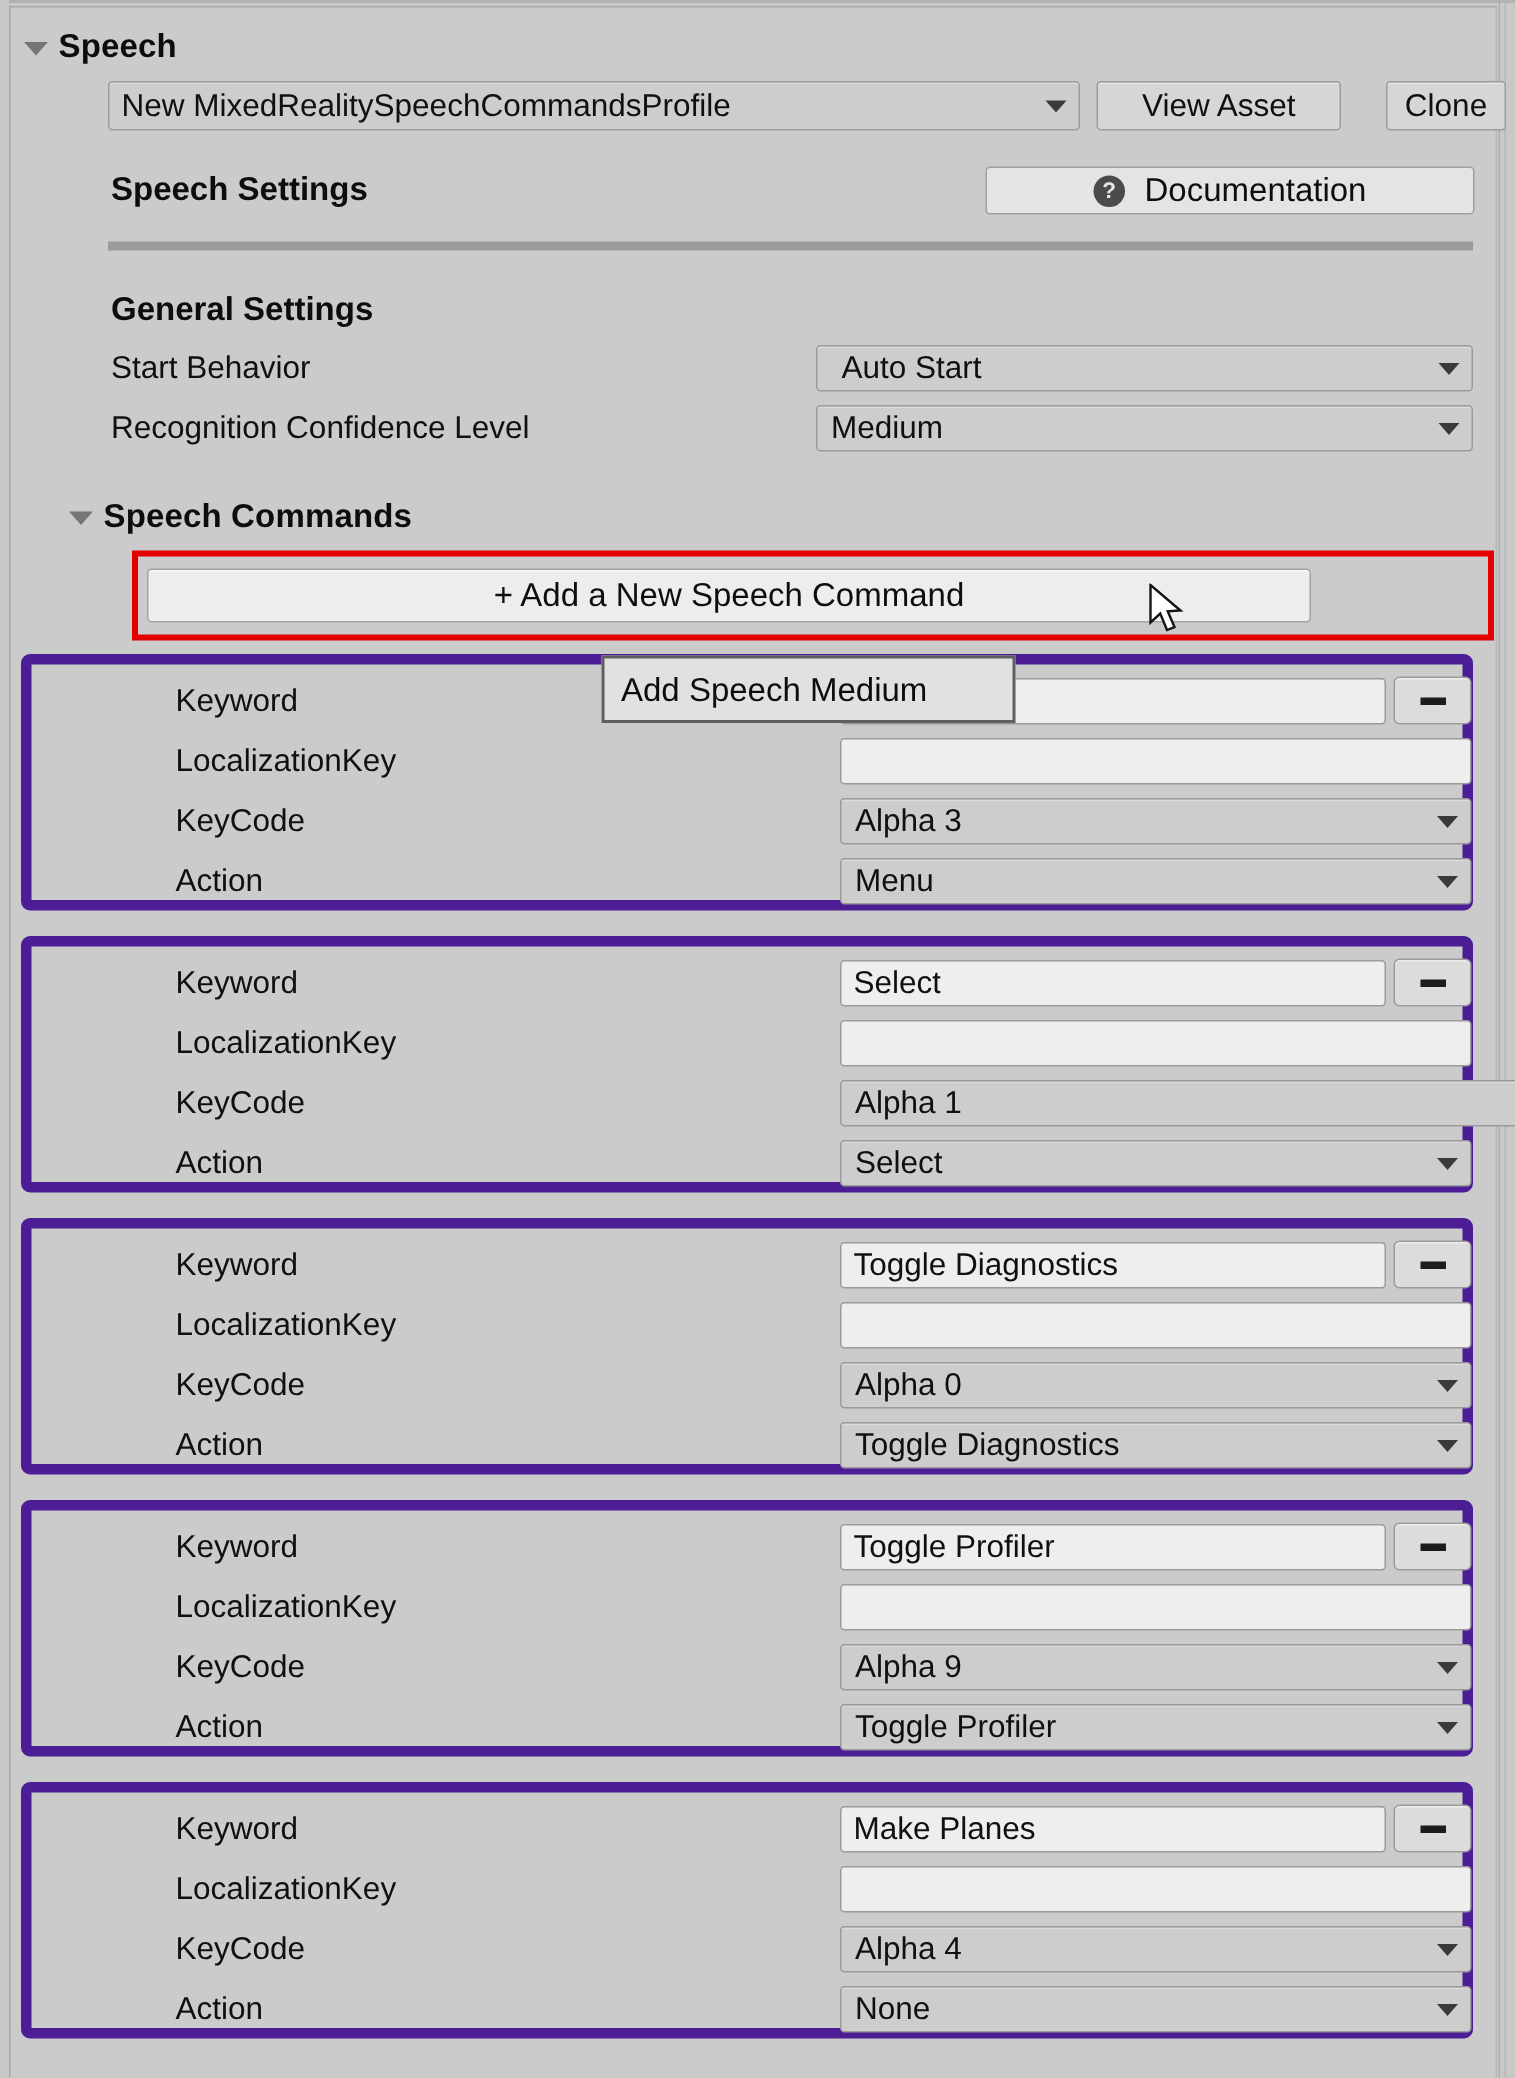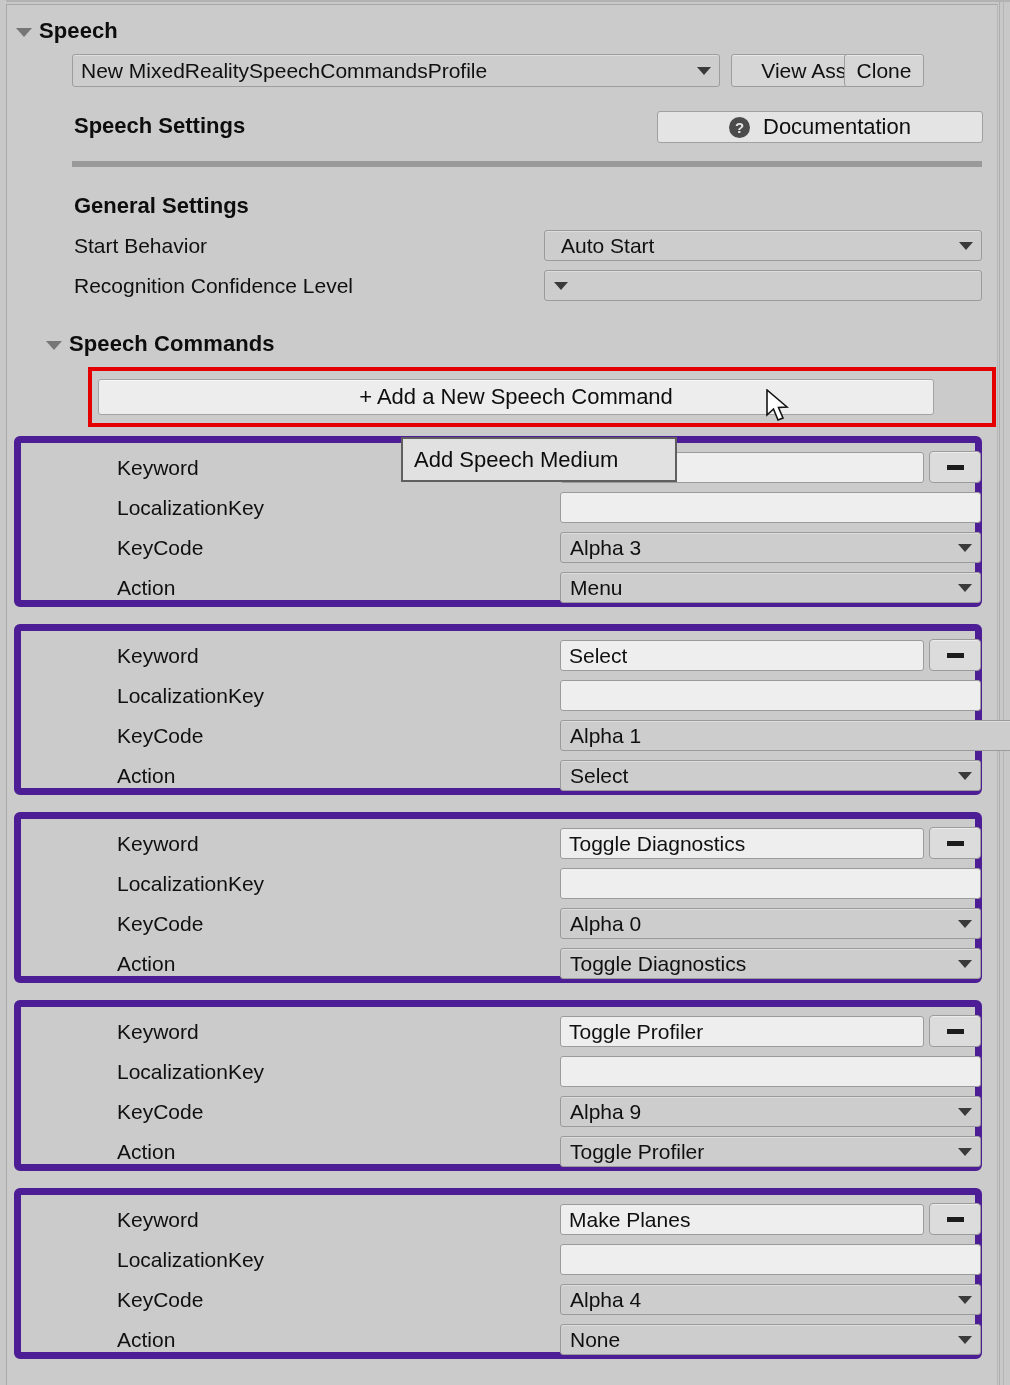--- a/index.html
+++ b/index.html
@@ -106,21 +106,21 @@
     border: 1px solid #9d9d9d;
     border-radius: 3px;
     display: flex;
     align-items: center;
     justify-content: center;
     font-size: 21px;
     color: #101010;
     box-shadow: inset 0 1px 0 #e8e8e8;
   }
   #view-asset-btn { left: 731px; top: 54px; width: 163px; }
-  #clone-btn      { left: 844px; top: 54px; width: 80px; text-align: right; }
+  #clone-btn      { left: 924px; top: 54px; width: 80px; text-align: right; }
 
   
   .section-title {
     position: absolute;
     font-size: 22px;
     font-weight: bold;
     color: #0d0d0d;
   }
   #speech-settings-title { left: 74px; top: 113px; }
   #general-settings-title { left: 74px; top: 193px; }
@@ -203,21 +203,21 @@
   #add-highlight {
     position: absolute;
     left: 88px; top: 367px;
     width: 908px; height: 60px;
     border: 4px solid #e50000;
     background: #cbcbcb;
   }
   #add-command-btn {
     position: absolute;
     left: 98px; top: 379px;
-    width: 836px; height: 36px;
+    width: 776px; height: 36px;
     background: #ededed;
     border: 1px solid #a3a3a3;
     border-radius: 3px;
     display: flex;
     align-items: center;
     justify-content: center;
     font-size: 22px;
     color: #0e0e0e;
     box-shadow: inset 0 1px 0 #f6f6f6;
   }
@@ -306,20 +306,21 @@
   <div class="section-title" id="general-settings-title">General Settings</div>
 
   <div class="prop-label" style="left:74px; top:234px;">Start Behavior</div>
   <div class="popup" style="left:544px; top:230px; width:438px;padding-left:16px;">
     <span class="txt">Auto Start</span>
     <span class="caret"></span>
   </div>
 
   <div class="prop-label" style="left:74px; top:274px;">Recognition Confidence Level</div>
   <div class="popup" style="left:544px; top:270px; width:438px;">
+    <span class="txt">Medium</span>
     <span class="caret"></span>
   </div>
 
   <div class="foldout" style="left:46px; top:331px;">
     <span class="tri"></span>
     <span class="foldout-label">Speech Commands</span>
   </div>
 
   <div id="add-highlight"></div>
   <div id="add-command-btn">+ Add a New Speech Command</div>

